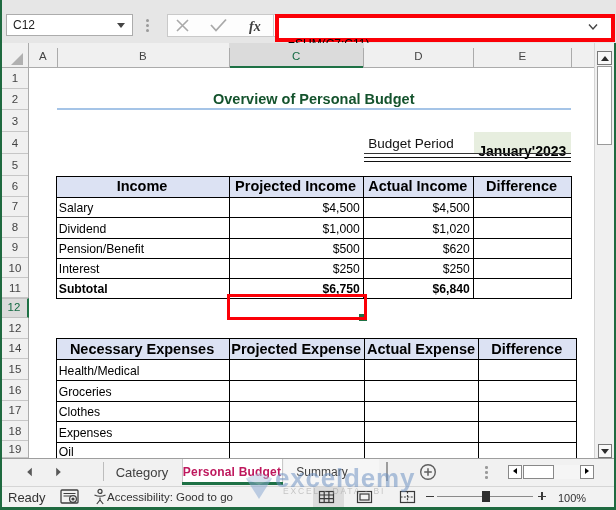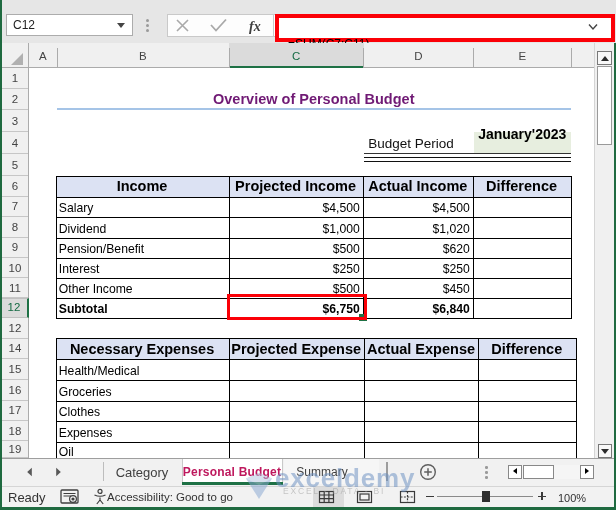--- a/index.html
+++ b/index.html
@@ -68,25 +68,25 @@
 <div class="abs" style="left:2px;top:359px;width:26px;height:21px;border-bottom:1px solid #c6c6c6;text-align:center;font-size:11.5px;color:#444;display:flex;align-items:center;justify-content:center">15</div>
 <div class="abs" style="left:2px;top:380px;width:26px;height:20.5px;border-bottom:1px solid #c6c6c6;text-align:center;font-size:11.5px;color:#444;display:flex;align-items:center;justify-content:center">16</div>
 <div class="abs" style="left:2px;top:400.5px;width:26px;height:20.5px;border-bottom:1px solid #c6c6c6;text-align:center;font-size:11.5px;color:#444;display:flex;align-items:center;justify-content:center">17</div>
 <div class="abs" style="left:2px;top:421px;width:26px;height:20px;border-bottom:1px solid #c6c6c6;text-align:center;font-size:11.5px;color:#444;display:flex;align-items:center;justify-content:center">18</div>
 <div class="abs" style="left:2px;top:441px;width:26px;height:17px;border-bottom:1px solid #c6c6c6;text-align:center;font-size:11.5px;color:#444;display:flex;align-items:center;justify-content:center">19</div>
 </div>
 
 <div class="abs" style="left:2px;top:298px;width:27px;height:20px;background:#dbdbdb;border-right:2.2px solid #1e7145;border-top:1px solid #c0c0c0;border-bottom:1px solid #c0c0c0"></div>
 <div class="abs" style="left:2px;top:301px;width:24px;text-align:center;font-size:11.5px;color:#156b44">12</div>
 
-<div class="abs" style="left:56.5px;top:89px;width:514.5px;height:21px;border-bottom:2.5px solid #a5c4e7;text-align:center;font-weight:bold;font-size:14.5px;color:#701a75;line-height:20px">Overview of Personal Budget</div>
+<div class="abs" style="left:56.5px;top:89px;width:514.5px;height:21px;border-bottom:2.5px solid #a5c4e7;text-align:center;font-weight:bold;font-size:14.5px;color:#14532d;line-height:20px">Overview of Personal Budget</div>
 
 <div class="abs" style="left:473.5px;top:132px;width:97.5px;height:21.3px;background:#e7eedf"></div>
 <div class="abs" style="left:363.5px;top:136px;width:95px;text-align:center;font-size:13.5px;color:#111">Budget Period</div>
-<div class="abs" style="left:473.5px;top:126px;width:97.5px;text-align:center;font-weight:bold;font-size:14px;color:#000">January'2023</div>
+<div class="abs" style="left:473.5px;top:143px;width:97.5px;text-align:center;font-weight:bold;font-size:14px;color:#000">January'2023</div>
 <div class="abs" style="left:363.5px;top:152.8px;width:207.5px;height:1px;background:#333"></div>
 <div class="abs" style="left:363.5px;top:157.4px;width:207.5px;height:1px;background:#111"></div>
 <div class="abs" style="left:363.5px;top:160.6px;width:207.5px;height:1px;background:#111"></div>
 
 <table class="abs" id="t1" style="left:56px;top:175.5px;border-collapse:collapse;table-layout:fixed;font-size:12.2px;color:#000">
 <colgroup>
       <col style="width:172.5px">
       <col style="width:134.5px">
       <col style="width:110px">
       <col style="width:97.5px">
@@ -115,26 +115,20 @@
         <td class="n">$500</td>
         <td class="n">$620</td>
         <td></td>
       </tr>
 <tr style="height:20px">
         <td>Interest</td>
         <td class="n">$250</td>
         <td class="n">$250</td>
         <td></td>
       </tr>
-<tr style="height:20px">
-        <td>Other Income</td>
-        <td class="n">$500</td>
-        <td class="n">$450</td>
-        <td></td>
-      </tr>
 <tr style="height:20px" class="bold">
         <td>Subtotal</td>
         <td class="n">$6,750</td>
         <td class="n">$6,840</td>
         <td></td>
       </tr>
 </tbody>
   </table>
 
 <table class="abs" id="t2" style="left:56px;top:338px;border-collapse:collapse;table-layout:fixed;font-size:12.2px;color:#000">

